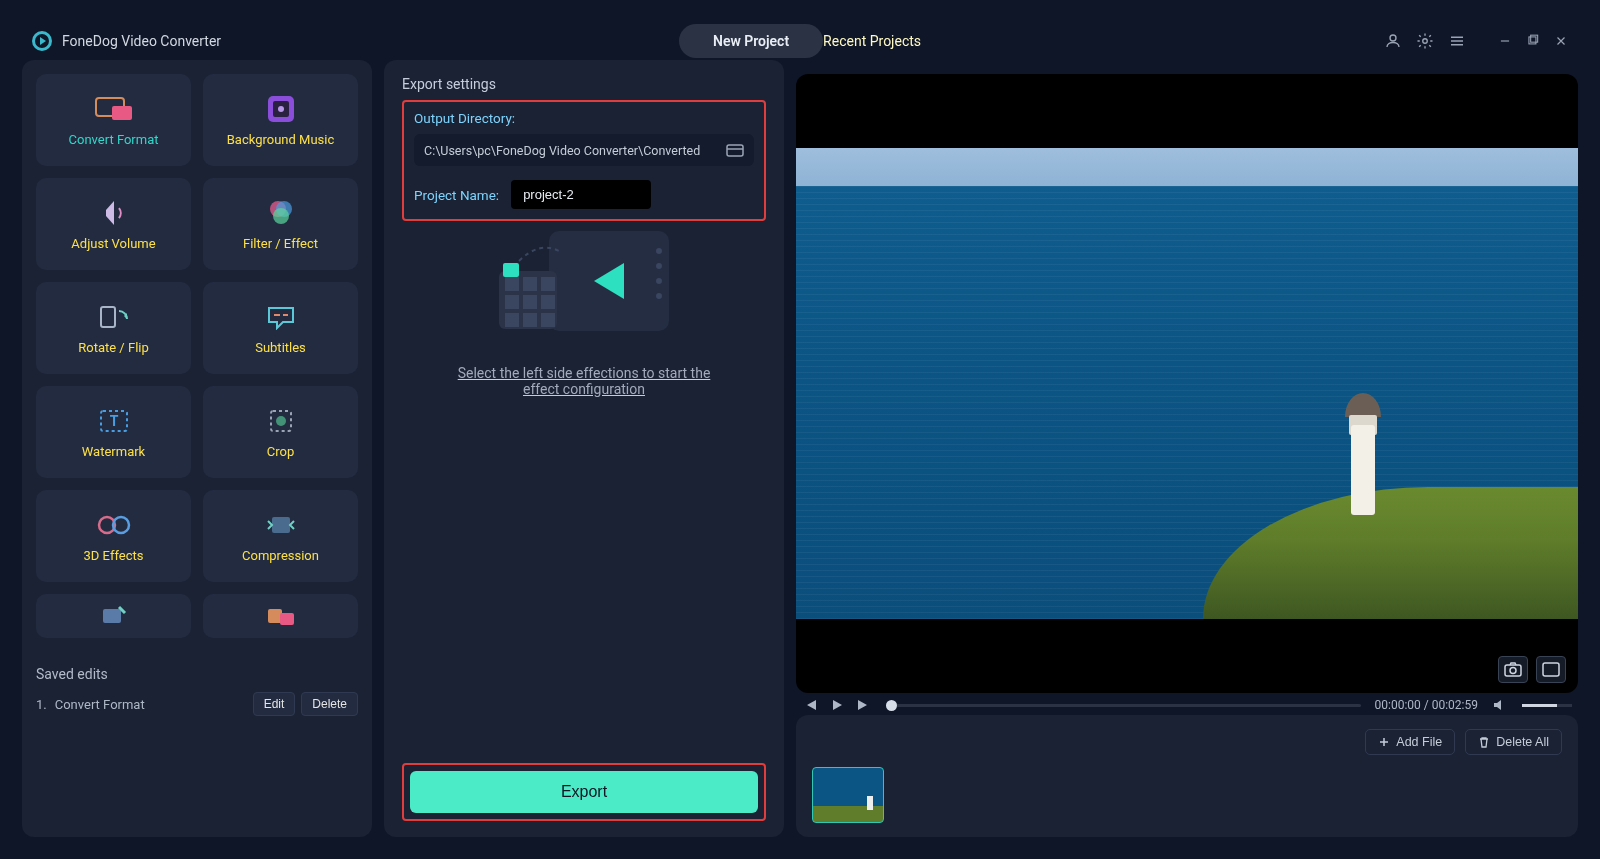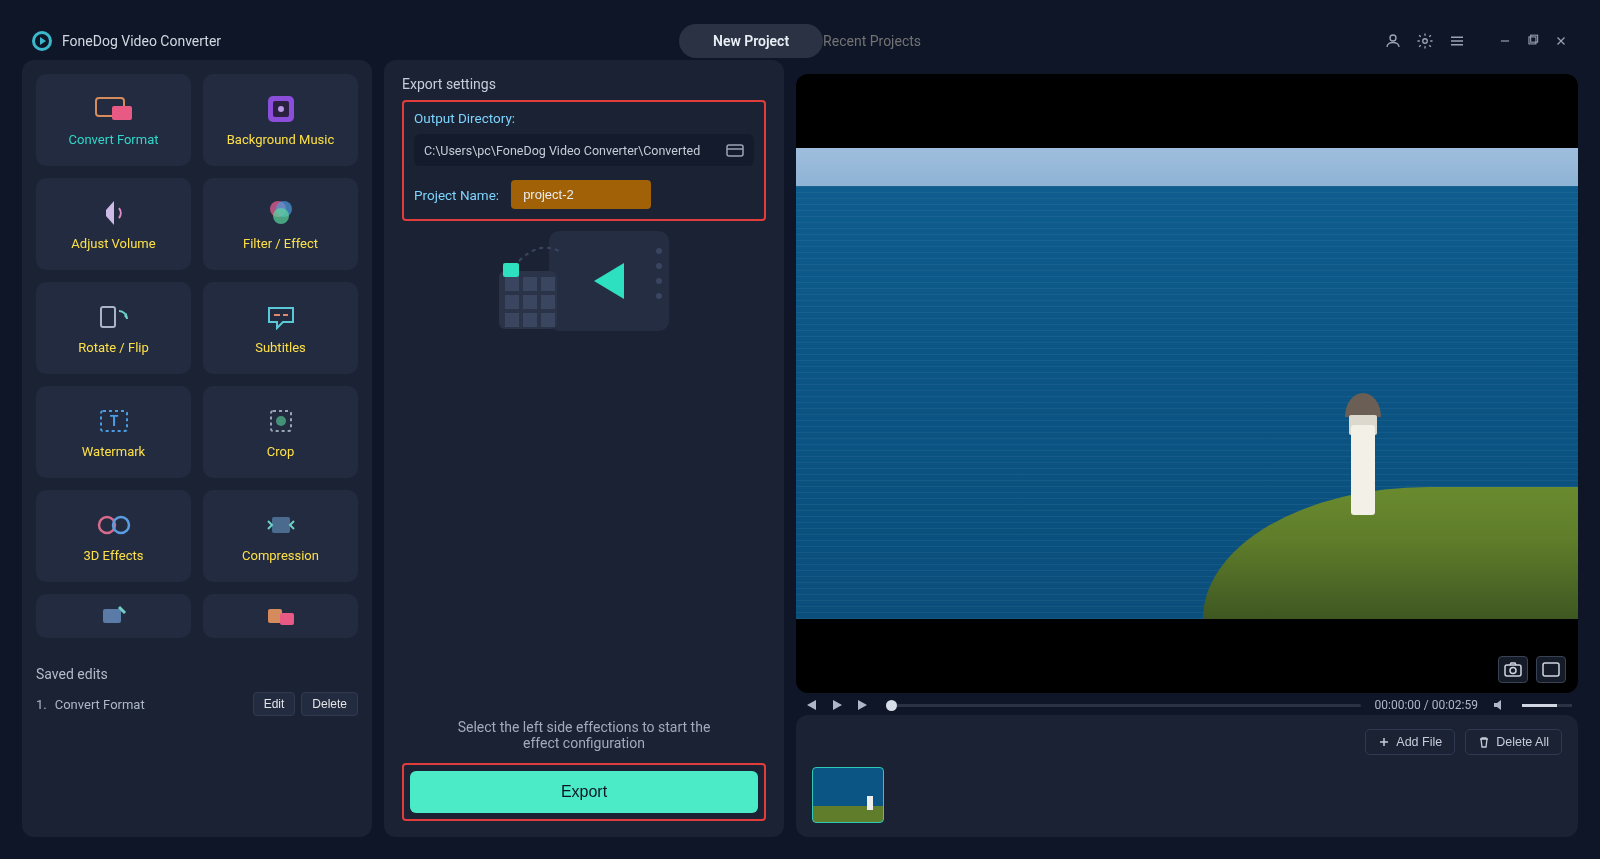--- a/index.html
+++ b/index.html
@@ -19,21 +19,21 @@
     .brand-logo { width: 20px; height: 20px; border-radius: 50%; border: 3px solid #3bb8cc; position: relative; }
     .brand-logo::after { content:""; position:absolute; left:5px; top:3px; border-left:6px solid #3bb8cc; border-top:4px solid transparent; border-bottom:4px solid transparent; }
     .tabs-center {
       position: absolute; left: 50%; transform: translateX(-50%);
       display: flex; align-items: center;
     }
     .tab-pill {
       background: #2a3244; color: #e9eef5; padding: 9px 34px; border-radius: 22px;
       font-size: 14px; font-weight: 600; cursor: pointer;
     }
-    .tab-plain { color: #737373; font-size: 14px; cursor: pointer; }
+    .tab-plain { color: #fef9c3; font-size: 14px; cursor: pointer; }
     .win-controls { margin-left: auto; display: flex; gap: 14px; align-items: center; color: #9aa4b5; }
     .win-controls span, .win-controls svg { cursor: pointer; }
     .main { display: flex; gap: 12px; flex: 1; min-height: 0; }
     .left-panel {
       width: 350px; background: #1a2234; border-radius: 12px; padding: 14px;
       display: flex; flex-direction: column;
     }
     .tiles { display: grid; grid-template-columns: 1fr 1fr; gap: 12px; overflow: hidden; }
     .tile {
       background: #222b40; border-radius: 10px; height: 92px;
@@ -50,22 +50,22 @@
     .center-panel {
       width: 400px; background: #1a2234; border-radius: 12px; padding: 16px 18px;
       display: flex; flex-direction: column;
     }
     .export-title { font-size: 14px; color:#c7cedb; margin-bottom: 8px;}
     .highlight-box { border: 2px solid #e13d3d; border-radius: 4px; padding: 4px 10px 10px 10px; }
     .field-label { font-size: 13.5px; color:#7dd3fc; margin-top:4px; }
     .path-row { display:flex; align-items:center; background:#141b2c; border-radius:6px; padding:8px 10px; margin-top:8px; font-size:12.5px; color:#c5cdd8;}
     .folder-btn { margin-left:auto; cursor:pointer; color:#9aa4b5;}
     .name-row { display:flex; align-items:center; gap:12px; margin-top:14px; }
-    .name-input { background:#a16207; border:none; border-radius:4px; padding:7px 12px; color:#e9eef5; font-size:13px; width:140px;}
-    .center-illustration { flex:1; display:flex; flex-direction:column; align-items:center; justify-content:space-between; }
+    .name-input { background:#000000; border:none; border-radius:4px; padding:7px 12px; color:#e9eef5; font-size:13px; width:140px;}
+    .center-illustration { flex:1; display:flex; flex-direction:column; align-items:center; justify-content:flex-start;text-decoration:underline; }
     .illus-text { text-align:center; font-size:14px; color:#a2aabb; margin-top:24px; width: 80%;}
     .export-btn-wrap { border:2px solid #e13d3d; border-radius:4px; padding:6px; margin-top:12px;}
     .export-btn {
       width:100%; background:#4bebc7; color:#0d1524; border:none; border-radius:6px;
       padding:12px; font-size:16px; font-weight:500; cursor:pointer;
     }
     .right-panel { flex:1; display:flex; flex-direction:column; gap:3px; min-width:0;margin-top:14px;}
     .preview { background:#000; border-radius:12px; flex:1; position:relative; overflow:hidden; display:flex; align-items:center; justify-content:center;}
     .preview-scene { width:100%; height:76%; position:relative; overflow:hidden;}
     .scene-sky { position:absolute; inset:0; background: linear-gradient(to bottom, #9fbedd 0%, #8eb3d5 8%);}

